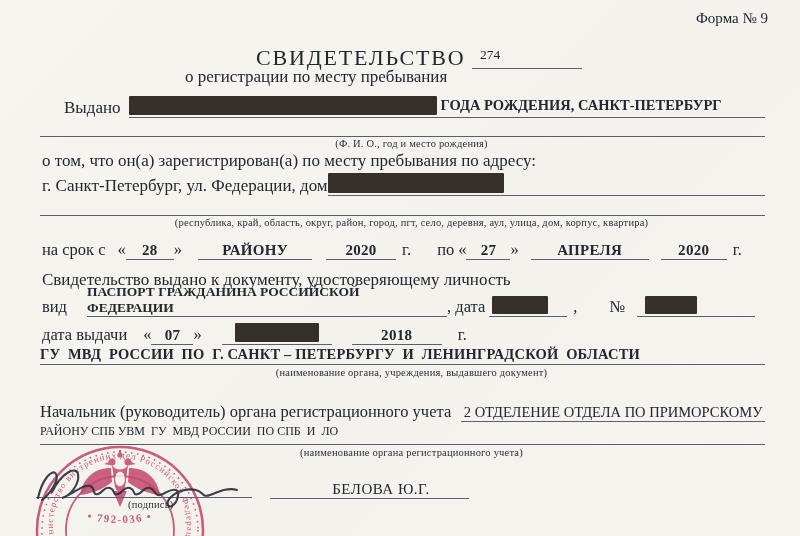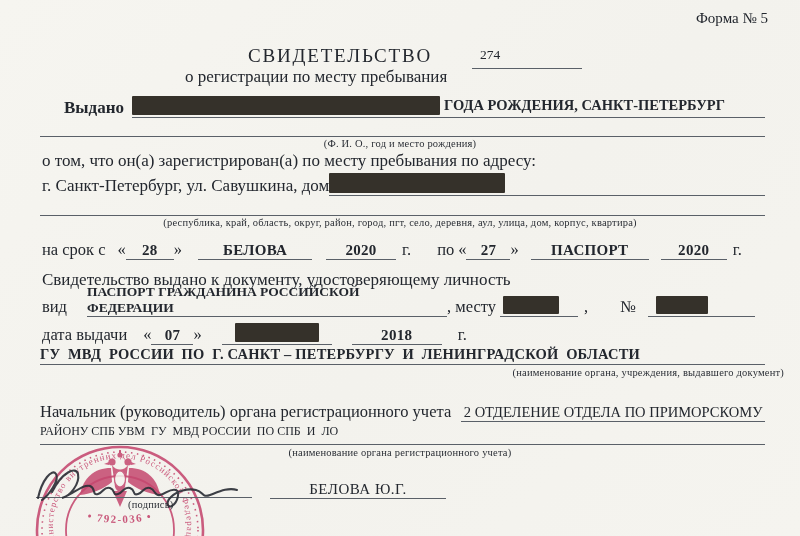--- a/index.html
+++ b/index.html
@@ -6,82 +6,82 @@
   body{
     width:800px;height:536px;overflow:hidden;position:relative;
     background:linear-gradient(135deg,#f6f5f0 0%,#f3f2ed 55%,#f5f4ef 100%);
     font-family:"Liberation Serif","DejaVu Serif",serif;
     color:#23272e;
   }
   .doc{position:absolute;inset:0;}
   .abs{position:absolute;}
   .ul{border-bottom:1.2px solid #5a6068;}
   .caption{font-size:10.5px;color:#2b2f36;letter-spacing:.2px;}
-  .center{text-align:center;}
+  .center{text-align:center;padding-left:23px;}
   .redaction{background:#35312a;border-radius:1px;display:inline-block;}
   .row{display:flex;align-items:flex-end;}
   .cell{display:inline-flex;justify-content:center;align-items:flex-end;border-bottom:1.2px solid #5a6068;}
   .fill{flex:1;text-align:right;}
   .base{font-size:16.5px;}
   .val{font-weight:bold;font-size:15px;letter-spacing:.3px;}
 </style>
 </head>
 <body>
 
 <div class="doc">
 
-  <div class="abs" style="top:10px;right:32px;font-size:15px;">Форма № 5</div>
+  <div class="abs" style="top:10px;right:32px;font-size:15px;">Форма № 9</div>
 
-  <div class="abs" style="top:45px;left:248px;font-size:19px;letter-spacing:1.8px;">СВИДЕТЕЛЬСТВО</div>
+  <div class="abs" style="top:45px;left:256px;font-size:22px;letter-spacing:1.8px;">СВИДЕТЕЛЬСТВО</div>
   <div class="abs ul" style="top:47px;left:472px;width:102px;height:21px;font-size:13.5px;padding-left:8px;">274</div>
   <div class="abs" style="top:67px;left:185px;font-size:17px;">о регистрации по месту пребывания</div>
 
   <div class="abs row" style="top:94px;left:64px;right:35px;height:24px;">
-    <span style="font-size:17px;margin-right:8px;font-weight:bold;">Выдано</span>
+    <span style="font-size:17px;margin-right:8px;">Выдано</span>
     <span class="fill ul" style="display:flex;align-items:center;height:24px;">
       <span class="redaction" style="width:308px;height:19px;"></span>
       <span style="font-size:14.5px;font-weight:bold;margin-left:4px;white-space:nowrap;">ГОДА РОЖДЕНИЯ, САНКТ-ПЕТЕРБУРГ</span>
     </span>
   </div>
   <div class="abs ul" style="top:118px;left:40px;right:35px;height:18px;"></div>
   <div class="abs caption center" style="top:138px;left:0;right:0;">(Ф. И. О., год и место рождения)</div>
 
   <div class="abs" style="top:151px;left:42px;font-size:17px;">о том, что он(а) зарегистрирован(а) по месту пребывания по адресу:</div>
   <div class="abs row" style="top:172px;left:42px;right:35px;height:24px;">
-    <span style="font-size:17px;white-space:nowrap;">г. Санкт-Петербург, ул. Савушкина, дом</span>
+    <span style="font-size:17px;white-space:nowrap;">г. Санкт-Петербург, ул. Федерации, дом</span>
     <span class="fill ul" style="display:flex;align-items:center;height:24px;">
       <span class="redaction" style="width:176px;height:20px;"></span>
     </span>
   </div>
   <div class="abs ul" style="top:198px;left:40px;right:35px;height:17px;"></div>
   <div class="abs caption center" style="top:217px;left:0;right:0;">(республика, край, область, округ, район, город, пгт, село, деревня, аул, улица, дом, корпус, квартира)</div>
 
   <div class="abs row" style="top:238px;left:42px;right:30px;height:22px;">
     <span class="base" style="margin-right:12px;">на срок с</span>
     <span class="base">«</span>
     <span class="cell val" style="width:48px;">28</span>
     <span class="base" style="margin-right:16px;">»</span>
-    <span class="cell val" style="width:114px;margin-right:14px;">БЕЛОВА</span>
+    <span class="cell val" style="width:114px;margin-right:14px;">РАЙОНУ</span>
     <span class="cell val" style="width:70px;margin-right:6px;">2020</span>
     <span class="base" style="margin-right:26px;">г.</span>
     <span class="base" style="margin-right:4px;">по</span>
     <span class="base">«</span>
     <span class="cell val" style="width:44px;">27</span>
     <span class="base" style="margin-right:12px;">»</span>
-    <span class="cell val" style="width:118px;margin-right:12px;">ПАСПОРТ</span>
+    <span class="cell val" style="width:118px;margin-right:12px;">АПРЕЛЯ</span>
     <span class="cell val" style="width:66px;margin-right:6px;">2020</span>
     <span class="base">г.</span>
   </div>
 
   <div class="abs" style="top:270px;left:42px;font-size:17px;">Свидетельство выдано к документу, удостоверяющему личность</div>
 
   <div class="abs row" style="top:294px;left:42px;right:45px;height:23px;">
     <span class="base" style="margin-right:20px;">вид</span>
     <span class="cell" style="width:360px;font-size:13.5px;font-weight:bold;">ПАСПОРТ ГРАЖДАНИНА РОССИЙСКОЙ ФЕДЕРАЦИИ</span>
-    <span class="base" style="margin-right:4px;white-space:pre;">, месту</span>
+    <span class="base" style="margin-right:4px;white-space:pre;">, дата</span>
     <span class="cell" style="width:78px;justify-content:flex-start;align-items:center;height:23px;">
       <span class="redaction" style="width:56px;height:18px;margin-left:3px;"></span>
     </span>
     <span class="base" style="margin-right:32px;margin-left:6px;">,</span>
     <span class="base" style="margin-right:12px;">№</span>
     <span class="cell fill" style="justify-content:flex-start;align-items:center;height:23px;">
       <span class="redaction" style="width:52px;height:18px;margin-left:8px;"></span>
     </span>
   </div>
 
@@ -91,21 +91,21 @@
     <span class="cell val" style="width:42px;">07</span>
     <span class="base" style="margin-right:20px;">»</span>
     <span class="cell" style="width:110px;align-items:center;height:23px;margin-right:20px;">
       <span class="redaction" style="width:84px;height:19px;"></span>
     </span>
     <span class="cell val" style="width:90px;margin-right:16px;">2018</span>
     <span class="base">г.</span>
   </div>
 
   <div class="abs ul" style="top:346px;left:40px;right:35px;height:18px;font-size:14.5px;font-weight:bold;letter-spacing:.2px;white-space:pre;">ГУ  МВД  РОССИИ  ПО  Г. САНКТ – ПЕТЕРБУРГУ  И  ЛЕНИНГРАДСКОЙ  ОБЛАСТИ</div>
-  <div class="abs caption center" style="top:367px;left:0;right:16px;text-align:right;">(наименование органа, учреждения, выдавшего документ)</div>
+  <div class="abs caption center" style="top:367px;left:0;right:0;">(наименование органа, учреждения, выдавшего документ)</div>
 
   <div class="abs row" style="top:399px;left:40px;right:35px;height:23px;">
     <span style="font-size:16.5px;margin-right:10px;white-space:nowrap;">Начальник (руководитель) органа регистрационного учета</span>
     <span class="cell fill" style="font-size:14.5px;white-space:nowrap;">2 ОТДЕЛЕНИЕ ОТДЕЛА  ПО ПРИМОРСКОМУ</span>
   </div>
   <div class="abs ul" style="top:424px;left:40px;right:35px;height:20px;font-size:12px;white-space:pre;">РАЙОНУ СПБ УВМ  ГУ  МВД РОССИИ  ПО СПБ  И  ЛО</div>
   <div class="abs caption center" style="top:447px;left:0;right:0;">(наименование органа регистрационного учета)</div>
 
   <svg class="abs" style="top:441px;left:30px;" width="182" height="95" viewBox="0 0 182 95">
     <g stroke="#c5486f" fill="none" opacity="0.88">

